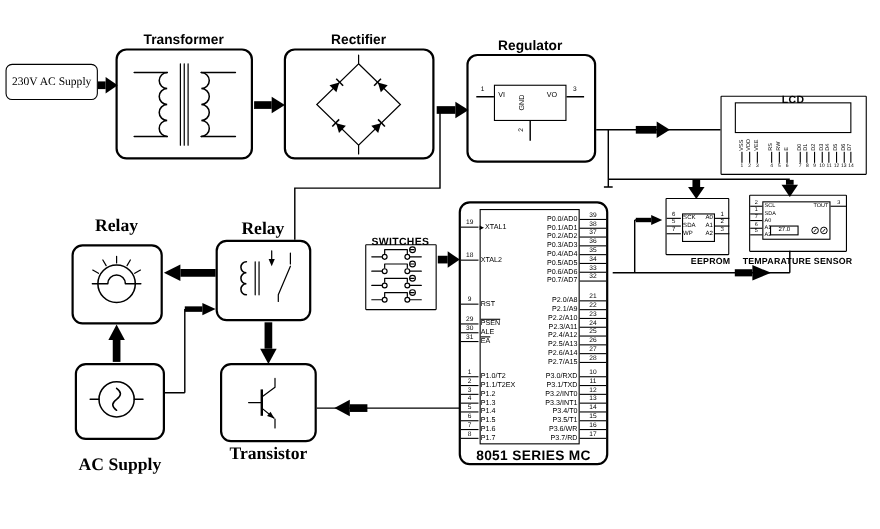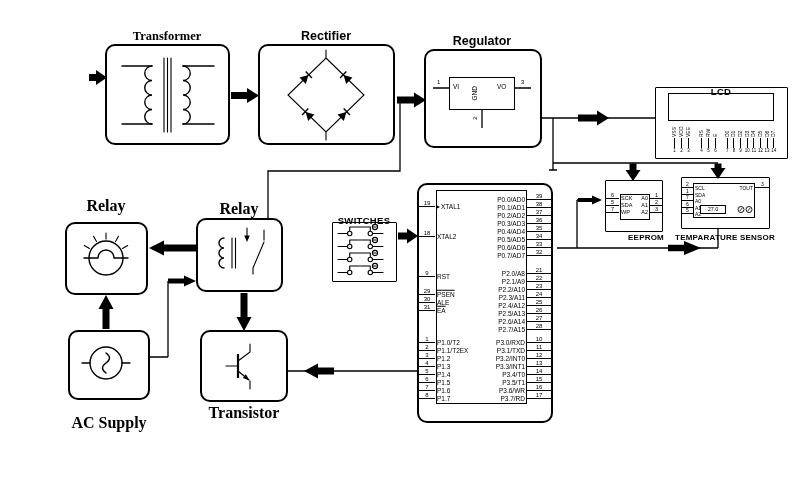--- a/index.html
+++ b/index.html
@@ -57,32 +57,35 @@
   .sym2{fill:none;stroke:#000;stroke-width:1.1;stroke-linecap:round;}
   .th{stroke:#000;stroke-width:7;} .th5{stroke:#000;stroke-width:5;}
   .th4{stroke:#000;stroke-width:4;} .th65{stroke:#000;stroke-width:6.5;}
   .hd{fill:#000;stroke:none;}
 </style>
 </head>
 <body>
 
 <div class="canvas">
 
-  <div class="btitle f-sans12" style="left:167px;top:30px;font-family:Liberation Serif, serif;">Transformer</div>
+  <div class="btitle f-sans12" style="left:167px;top:30px;">Transformer</div>
   <div class="btitle f-sans12" style="left:326px;top:30px;">Rectifier</div>
   <div class="btitle f-sans12" style="left:482px;top:35px;">Regulator</div>
   <div class="btitle f-sans9" style="left:721px;top:75px;margin-top:12px;">LCD</div>
   <div class="btitle f-sans9" style="left:364px;top:216px;">SWITCHES</div>
   <div class="btitle f-sans8" style="left:634px;top:234px;margin-left:12px;">EEPROM</div>
   <div class="btitle f-sans8" style="left:725px;top:234px;">TEMPARATURE SENSOR</div>
   <div class="btitle f-serif16" style="left:106px;top:198px;">Relay</div>
   <div class="btitle f-serif16" style="left:239px;top:201px;">Relay</div>
   <div class="btitle f-serif16" style="left:109px;top:415px;">AC Supply</div>
   <div class="btitle f-serif16" style="left:244px;top:405px;">Transistor</div>
 
+  <div class="box thin" style="left:5px;top:58px;width:84px;height:33px;border-radius:6px;">
+    <span class="supply-label">230V AC Supply</span>
+  </div>
 
   <div class="box" style="left:105px;top:44px;width:125px;height:101px;"></div>
   <div class="box" style="left:258px;top:44px;width:137px;height:101px;"></div>
 
   <div class="box" style="left:424px;top:49px;width:118px;height:99px;"></div>
   <div class="inner" style="left:449px;top:77px;width:66px;height:33px;"></div>
   <span class="rtxt" style="left:453px;top:84px;">VI</span>
   <span class="rtxt" style="left:497px;top:84px;">VO</span>
   <span class="rtxt rot" style="left:468px;top:90px;">GND</span>
   <span class="rnum" style="left:437px;top:79px;">1</span>
@@ -400,20 +403,21 @@
       </div>
       <div class="prow-r">
         <span class="plabel-r">P3.6/WR</span>
         <span class="pnum-r">16</span>
       </div>
       <div class="prow-r">
         <span class="plabel-r">P3.7/RD</span>
         <span class="pnum-r">17</span>
       </div>
     </div>
+  <div class="mcu-title" style="left:421px;top:407px;width:128px;">8051 SERIES MC</div>
 
   <div class="box thick" style="left:65px;top:222px;width:83px;height:73px;"></div>
   <div class="box thick" style="left:196px;top:218px;width:87px;height:74px;"></div>
   <div class="box thick" style="left:68px;top:330px;width:82px;height:70px;"></div>
   <div class="box thick" style="left:200px;top:330px;width:88px;height:72px;"></div>
 
   <svg class="overlay" width="800" height="481" viewBox="0 0 800 481">
 
     <g>
       <path class="w" d="M400 100 V171 H268 V218"></path>

